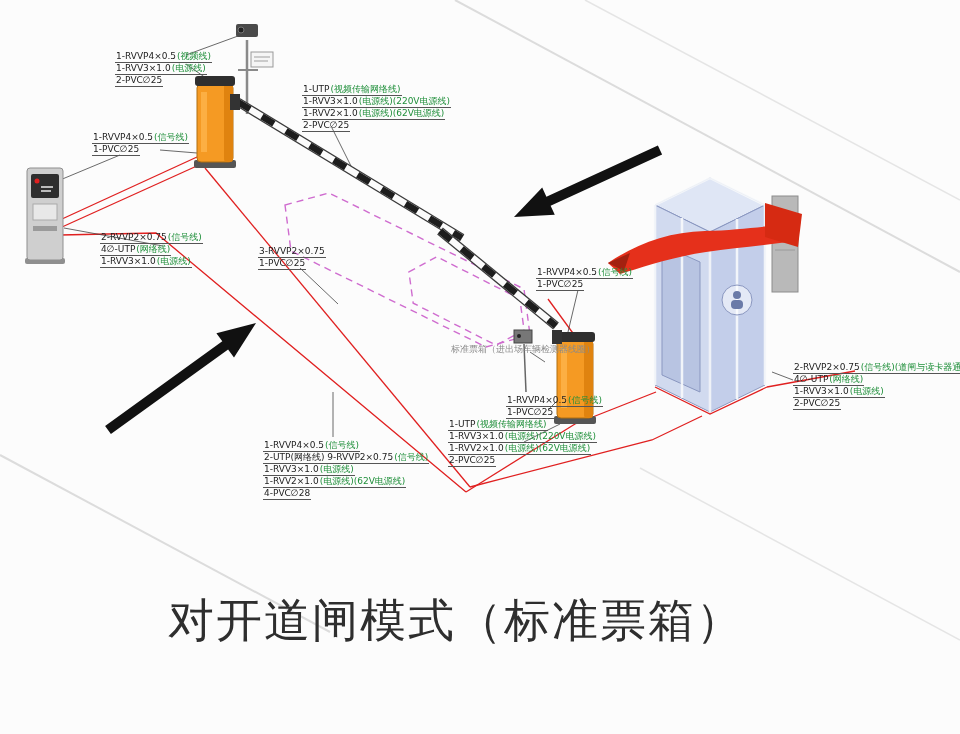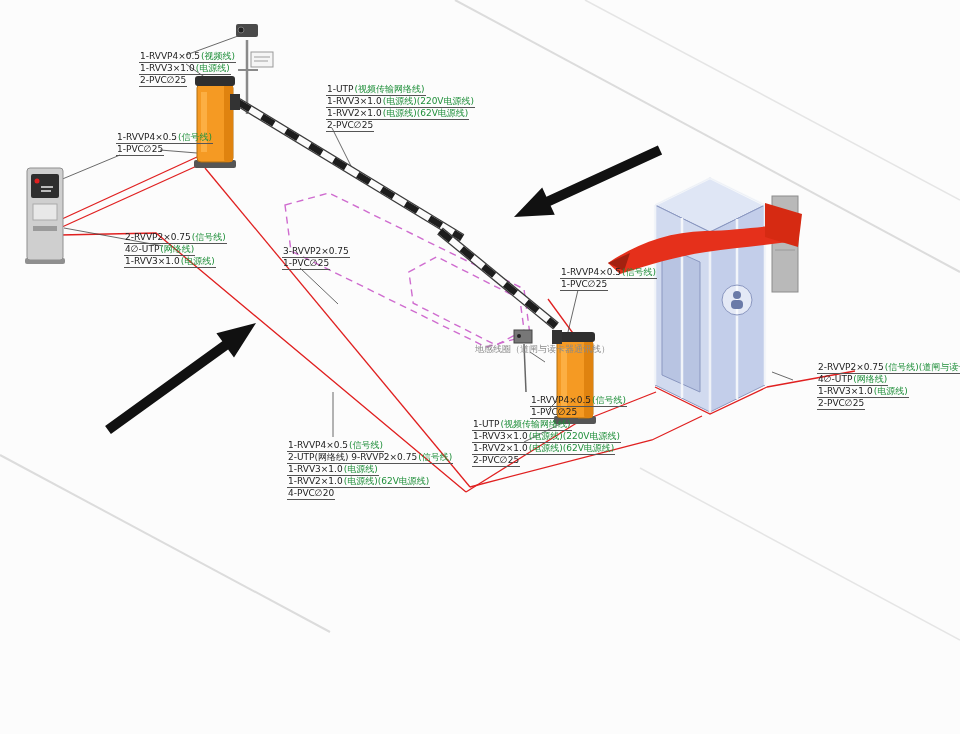--- a/index.html
+++ b/index.html
@@ -1,19 +1,19 @@
 <!DOCTYPE html>
 <html><head>
 <meta charset="utf-8">
 <style>
   html,body{margin:0;padding:0;background:#ffffff;}
   .stage{position:relative;width:960px;height:734px;background:#fcfcfc;overflow:hidden;
          font-family:"DejaVu Sans",sans-serif;}
   .stage svg{position:absolute;left:0;top:0;}
-  .labels-layer{position:absolute;left:0;top:0;width:820px;height:734px;pointer-events:none;margin-left:24px;}
+  .labels-layer{position:absolute;left:0;top:0;width:820px;height:734px;pointer-events:none;}
   .label-group{position:absolute;font-size:9px;line-height:11px;color:#222;white-space:nowrap;}
   .label-line{display:table;border-bottom:1px solid #555;padding:0 1px;}
   .label-line.nounderline{border-bottom:none;}
   .label-note{margin-left:1px;}
   .diagram-title{position:absolute;left:168px;top:590px;font-size:46px;letter-spacing:2px;
                  color:#2e2e2e;font-weight:500;}
 </style>
 </head>
 <body>
 
@@ -214,21 +214,21 @@
         <div class="label-line">
           <span>1-RVVP4×0.5</span>
           <span class="label-note" style="color: rgb(31, 143, 58);">(信号线)</span>
         </div>
         <div class="label-line">
           <span>1-PVC∅25</span>
         </div>
       </div>
       <div class="label-group" style="left: 450px; top: 344px; color: rgb(138, 138, 138);">
         <div class="label-line nounderline">
-          <span>地感线圈（道闸与读卡器通讯线）</span>
+          <span>标准票箱（进出场车辆检测器线圈）</span>
         </div>
       </div>
       <div class="label-group" style="left: 506px; top: 395px;">
         <div class="label-line">
           <span>1-RVVP4×0.5</span>
           <span class="label-note" style="color: rgb(31, 143, 58);">(信号线)</span>
         </div>
         <div class="label-line">
           <span>1-PVC∅25</span>
         </div>
@@ -261,21 +261,21 @@
         </div>
         <div class="label-line">
           <span>1-RVV3×1.0</span>
           <span class="label-note" style="color: rgb(31, 143, 58);">(电源线)</span>
         </div>
         <div class="label-line">
           <span>1-RVV2×1.0</span>
           <span class="label-note" style="color: rgb(31, 143, 58);">(电源线)(62V电源线)</span>
         </div>
         <div class="label-line">
-          <span>4-PVC∅20</span>
+          <span>4-PVC∅28</span>
         </div>
       </div>
       <div class="label-group" style="left: 793px; top: 362px;">
         <div class="label-line">
           <span>2-RVVP2×0.75</span>
           <span class="label-note" style="color: rgb(31, 143, 58);">(信号线)(道闸与读卡器通讯线)</span>
         </div>
         <div class="label-line">
           <span>4∅-UTP</span>
           <span class="label-note" style="color: rgb(31, 143, 58);">(网络线)</span>
@@ -283,13 +283,14 @@
         <div class="label-line">
           <span>1-RVV3×1.0</span>
           <span class="label-note" style="color: rgb(31, 143, 58);">(电源线)</span>
         </div>
         <div class="label-line">
           <span>2-PVC∅25</span>
         </div>
       </div>
     </div>
 
+  <div class="diagram-title">对开道闸模式（标准票箱）</div>
 </div>
 
 </body></html>

